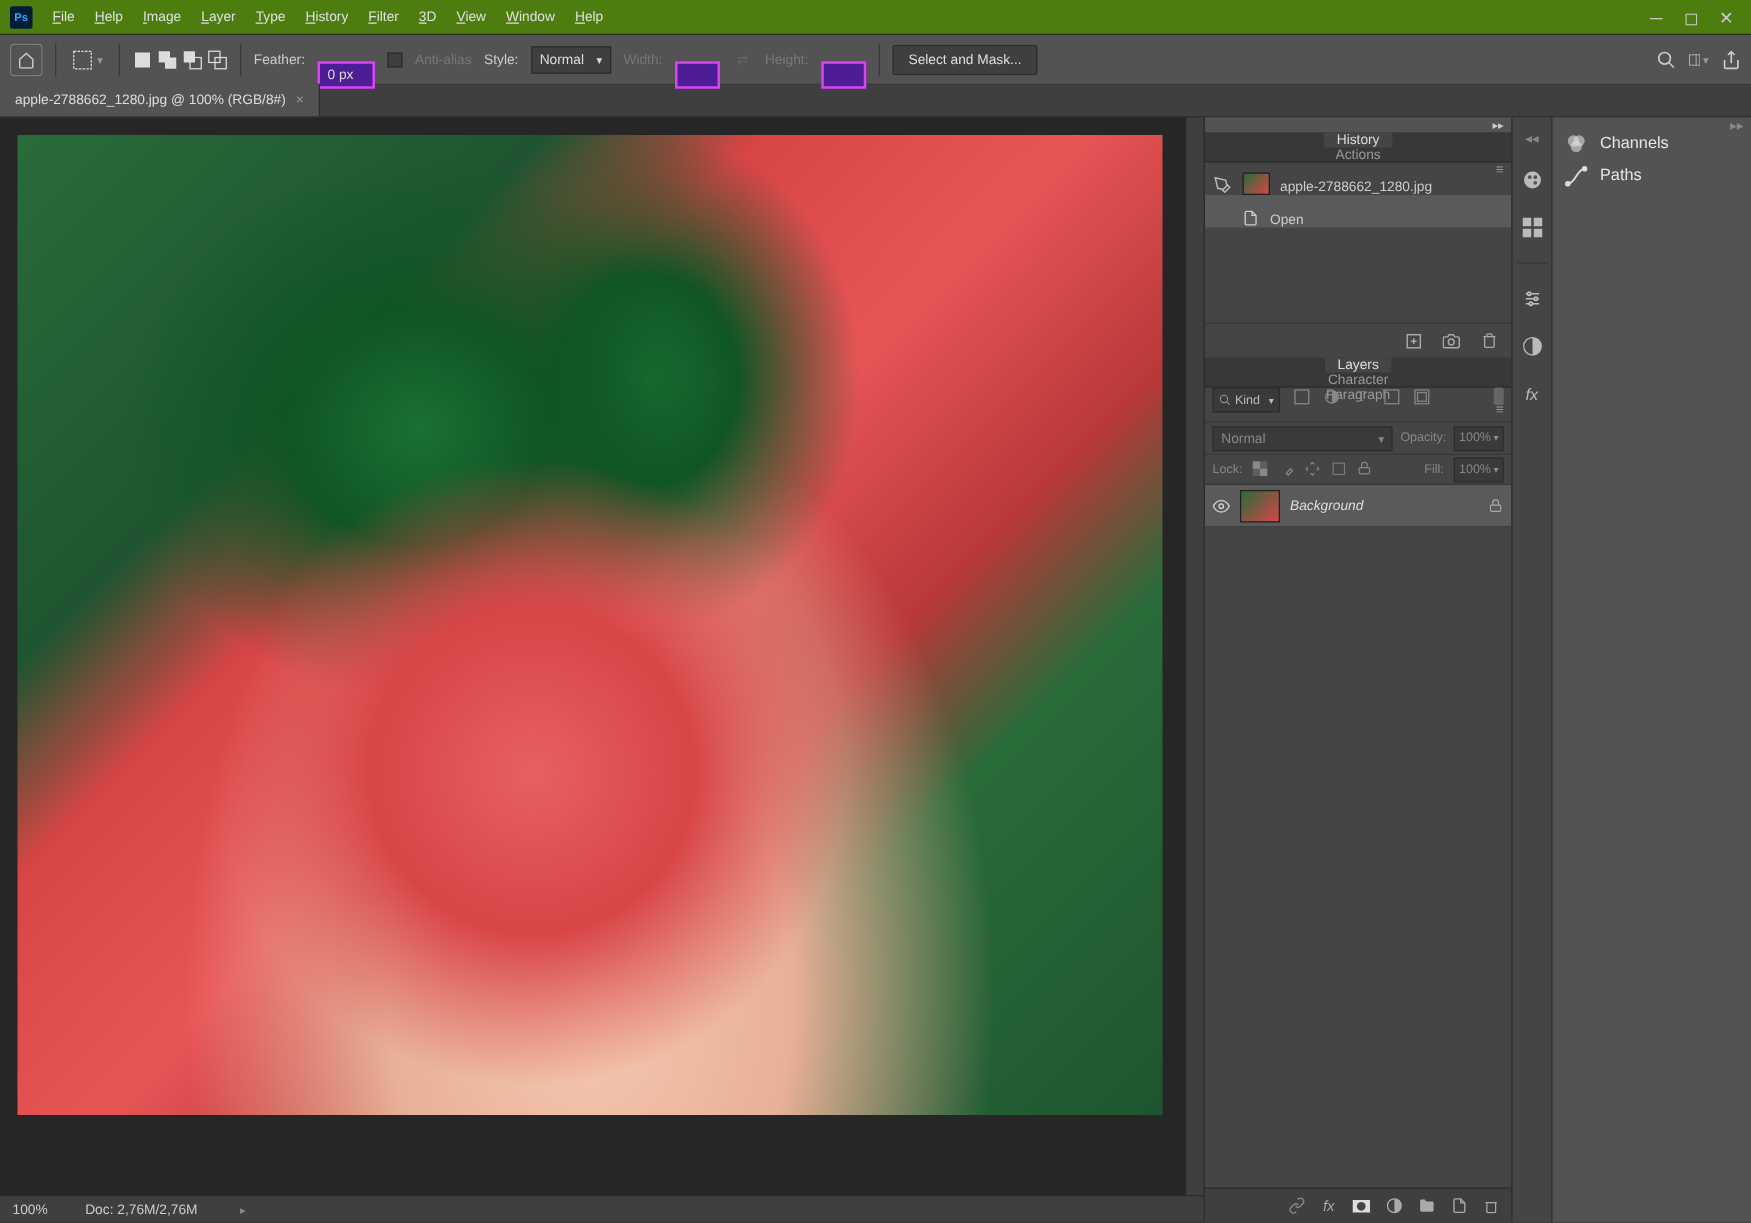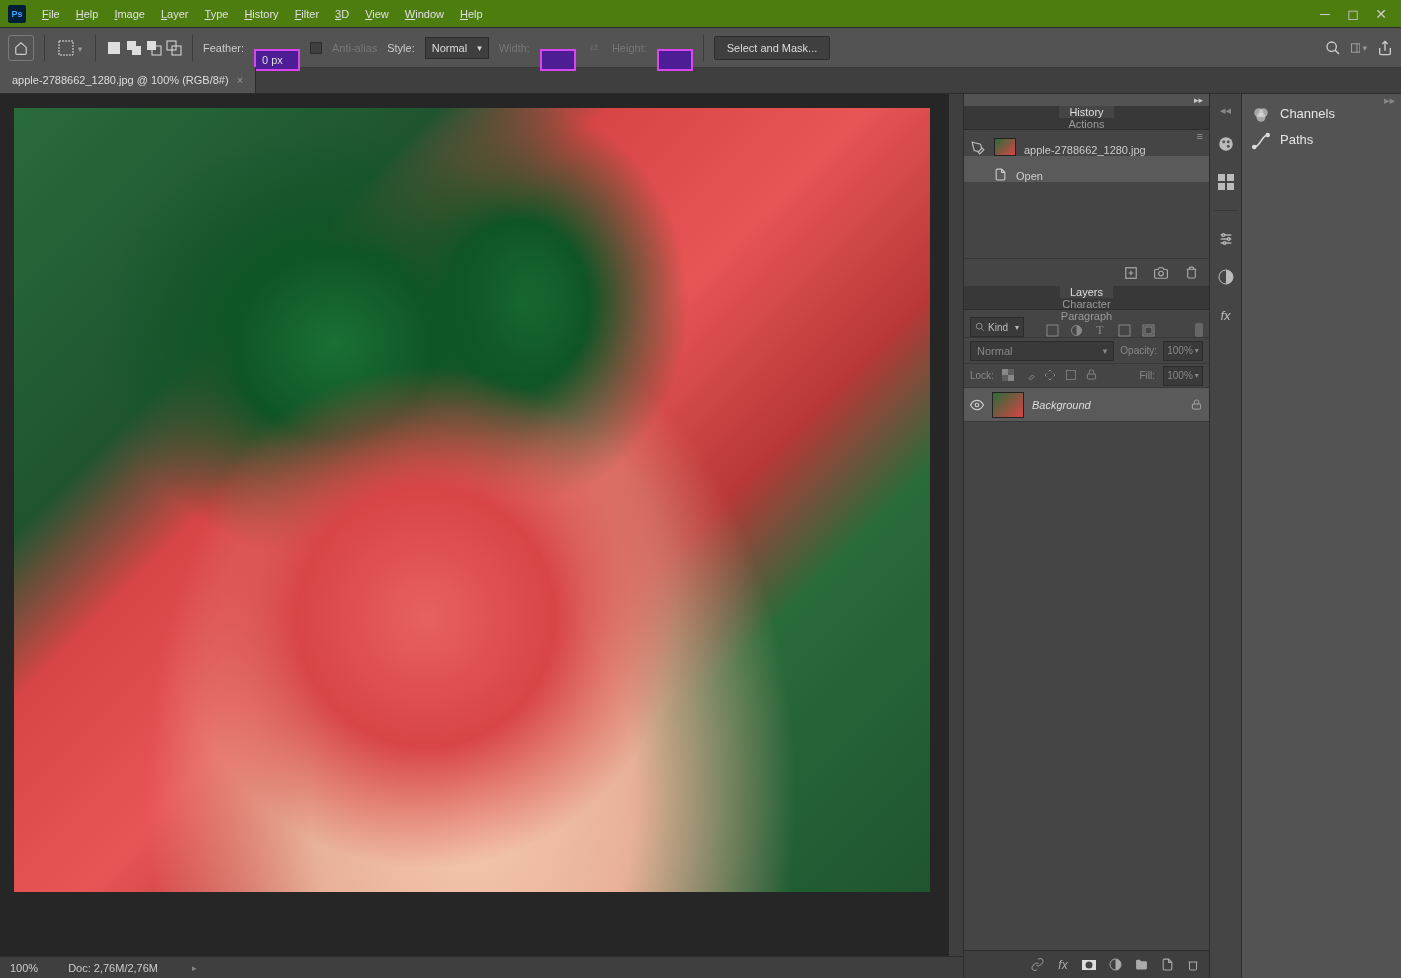--- a/index.html
+++ b/index.html
@@ -38,21 +38,21 @@
 .panel-tab.active { background: #454545; color: #ddd; }
 .panel-menu { margin-left: auto; padding: 0 6px; color: #999; }
 .history-panel { height: 180px; display: flex; flex-direction: column; }
 .history-row { height: 26px; display: flex; align-items: flex-end; padding: 0 6px; gap: 8px; }
 .history-row.selected { background: #5a5a5a; }
 .history-thumb { width: 22px; height: 18px; background: linear-gradient(135deg,#2a6b3a,#d84545); border: 1px solid #222; }
 .history-icon { width: 16px; height: 16px; display: flex; align-items: center; justify-content: center; }
 .panel-footer { height: 28px; background: #454545; border-top: 1px solid #383838; display: flex; align-items: center; justify-content: flex-end; gap: 14px; padding: 0 10px; }
 .foot-icon { width: 16px; height: 16px; color: #aaa; display:flex; align-items:center; justify-content:center; }
 .layers-panel { flex: 1; display: flex; flex-direction: column; }
-.layers-filter { height: 28px; display: flex; align-items: flex-end; padding: 0 6px; gap: 15px; border-bottom: 1px solid #383838; }
+.layers-filter { height: 28px; display: flex; align-items: flex-start; padding: 0 6px; gap: 4px; border-bottom: 1px solid #383838; }
 .kind-select { width: 54px; height: 20px; background: #3a3a3a; border: 1px solid #2c2c2c; display: flex; align-items: center; padding: 0 4px; font-size: 10px; color: #bbb; gap:3px; }
 .filter-icons { display: flex; gap: 10px; margin-left: 6px; }
 .filter-icon { width: 14px; height: 14px; color: #888; display:flex;align-items:center;justify-content:center; }
 .layers-blend { height: 26px; display: flex; align-items: center; padding: 0 6px; gap: 6px; border-bottom: 1px solid #383838; }
 .blend-select { flex: 1; height: 20px; background: #3a3a3a; border: 1px solid #2c2c2c; display: flex; align-items: center; justify-content: space-between; padding: 0 6px; font-size: 11px; color: #888; }
 .opacity-label { color: #888; font-size: 10px; }
 .opacity-val { width: 40px; height: 20px; background: #3a3a3a; border: 1px solid #2c2c2c; color: #888; font-size: 10px; display: flex; align-items: center; justify-content: center; }
 .layers-lock { height: 24px; display: flex; align-items: center; padding: 0 6px; gap: 8px; border-bottom: 1px solid #383838; color: #888; font-size: 10px; }
 .lock-icons { display: flex; gap: 8px; }
 .lock-icon { width: 13px; height: 13px; color: #888; }

